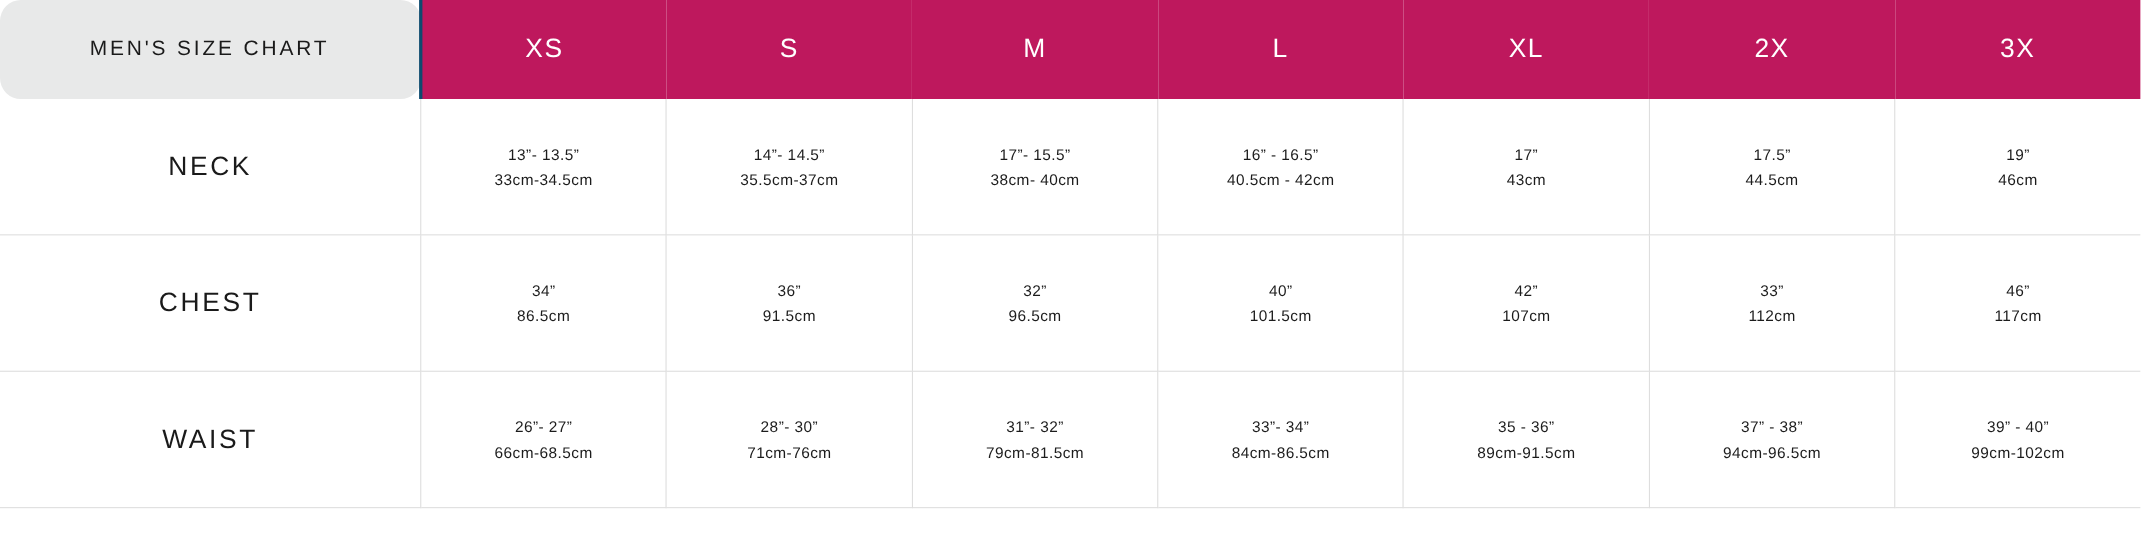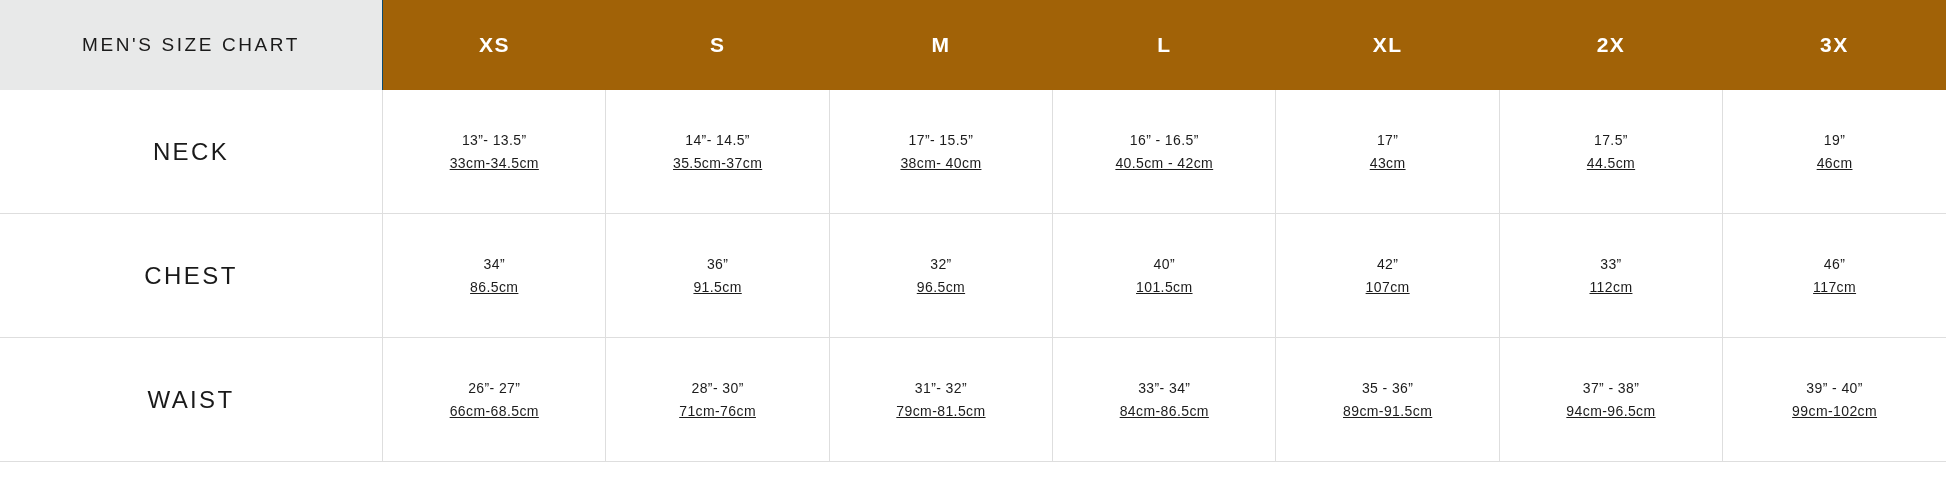--- a/index.html
+++ b/index.html
@@ -22,37 +22,38 @@
     border-collapse: collapse;
     table-layout: fixed;
     width: 1946px;
     height: 460px;
   }
   table.size-chart col.label-col { width: 382px; }
   table.size-chart col.size-col { width: 223px; }
 
   thead th {
     height: 90px;
-    background: #a16207;
+    background: #be185d;
     color: #ffffff;
-    font-size: 21px;
-    font-weight: bold;
+    font-size: 24px;
+    font-weight: normal;
     letter-spacing: 1.4px;
     text-align: center;
     vertical-align: middle;
     border: none;
     padding: 0;
   }
   thead th.corner {
     background: #e8e9e9;
     color: #1a1a1a;
     font-weight: normal;
     font-size: 19px;
     letter-spacing: 2.6px;
-    border-right: 1px solid #0c4a6e;
+    border-right: 3px solid #0c4a6e;
+    border-radius: 19px;
   }
   tbody td {
     height: 123px;
     border-bottom: 1px solid #dedede;
     border-right: 1px solid #dedede;
     text-align: center;
     vertical-align: middle;
     font-size: 14px;
     color: #1c1c1c;
     letter-spacing: 0.4px;
@@ -67,21 +68,21 @@
     color: #1a1a1a;
   }
   .cell-lines {
     display: flex;
     flex-direction: column;
     justify-content: center;
     align-items: center;
     line-height: 1.6;
   }
   .cell-lines .imperial { display: block; }
-  .cell-lines .metric { display: block; text-decoration: underline; }
+  .cell-lines .metric { display: block; }
 </style>
 </head>
 <body>
 
 <div class="chart-wrap">
   <table class="size-chart">
     <colgroup>
       <col class="label-col">
       <col class="size-col">
         <col class="size-col">

